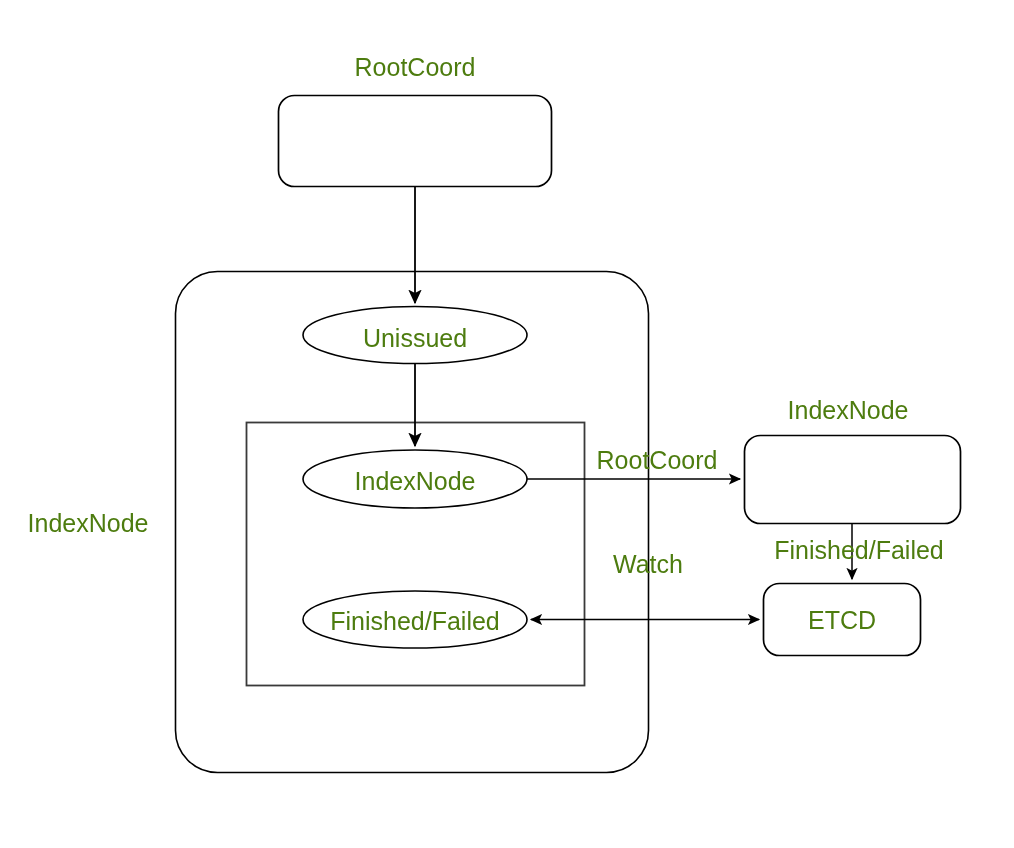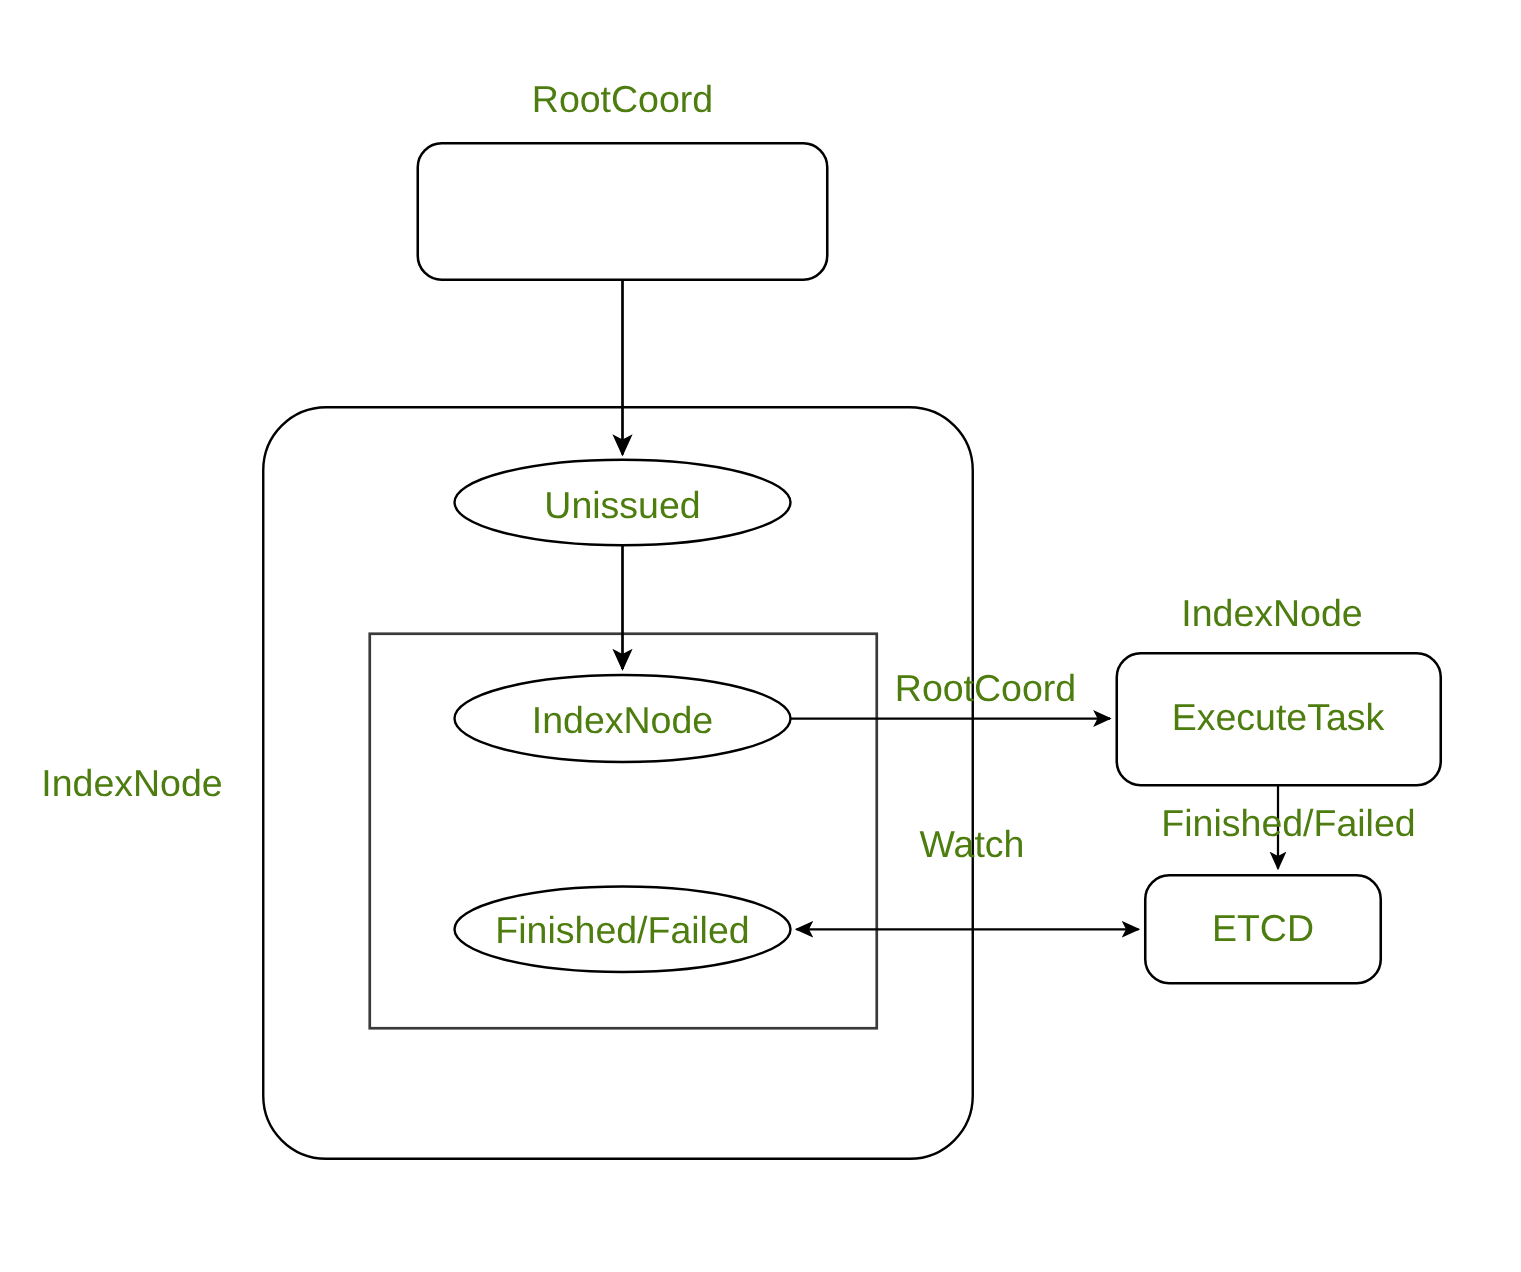--- a/index.html
+++ b/index.html
@@ -91,21 +91,20 @@
 
   <div class="free-label centered" style="left:848px; top:410px;text-align:center;">IndexNode</div>
 
 
   <div class="node-label centered" style="left:415px; top:338px;text-align:right;">Unissued</div>
 
   <div class="node-label centered" style="left:415px; top:481px;">IndexNode</div>
 
   <div class="node-label centered" style="left:415px; top:621px;">Finished/Failed</div>
 
-  <div class="node-label centered" style="left:852px; top:479px;">ExecuteTask</div>
 
   <div class="node-label centered" style="left:842px; top:620px;">ETCD</div>
 
   <div class="edge-label centered" style="left:657px; top:460px;">RootCoord</div>
 
   <div class="edge-label centered" style="left:859px; top:550px;">Finished/Failed</div>
 
   <div class="edge-label centered" style="left:648px; top:564px;">Watch</div>
 
 </div>

